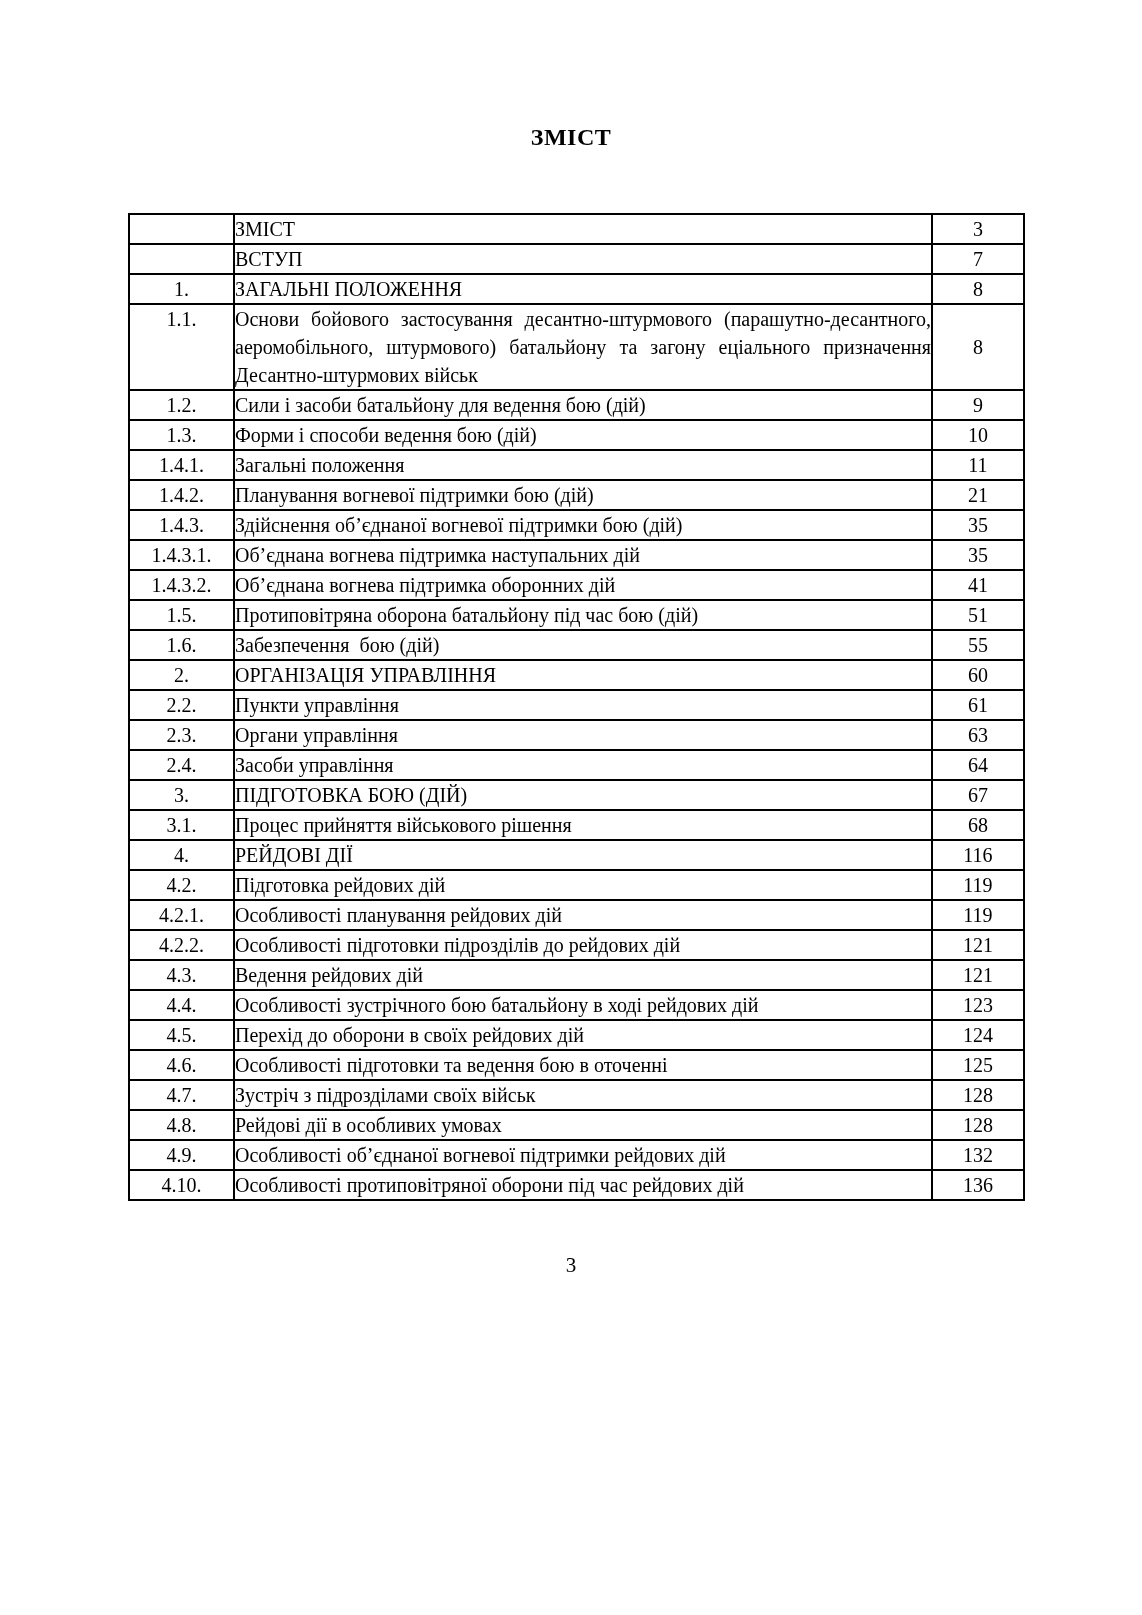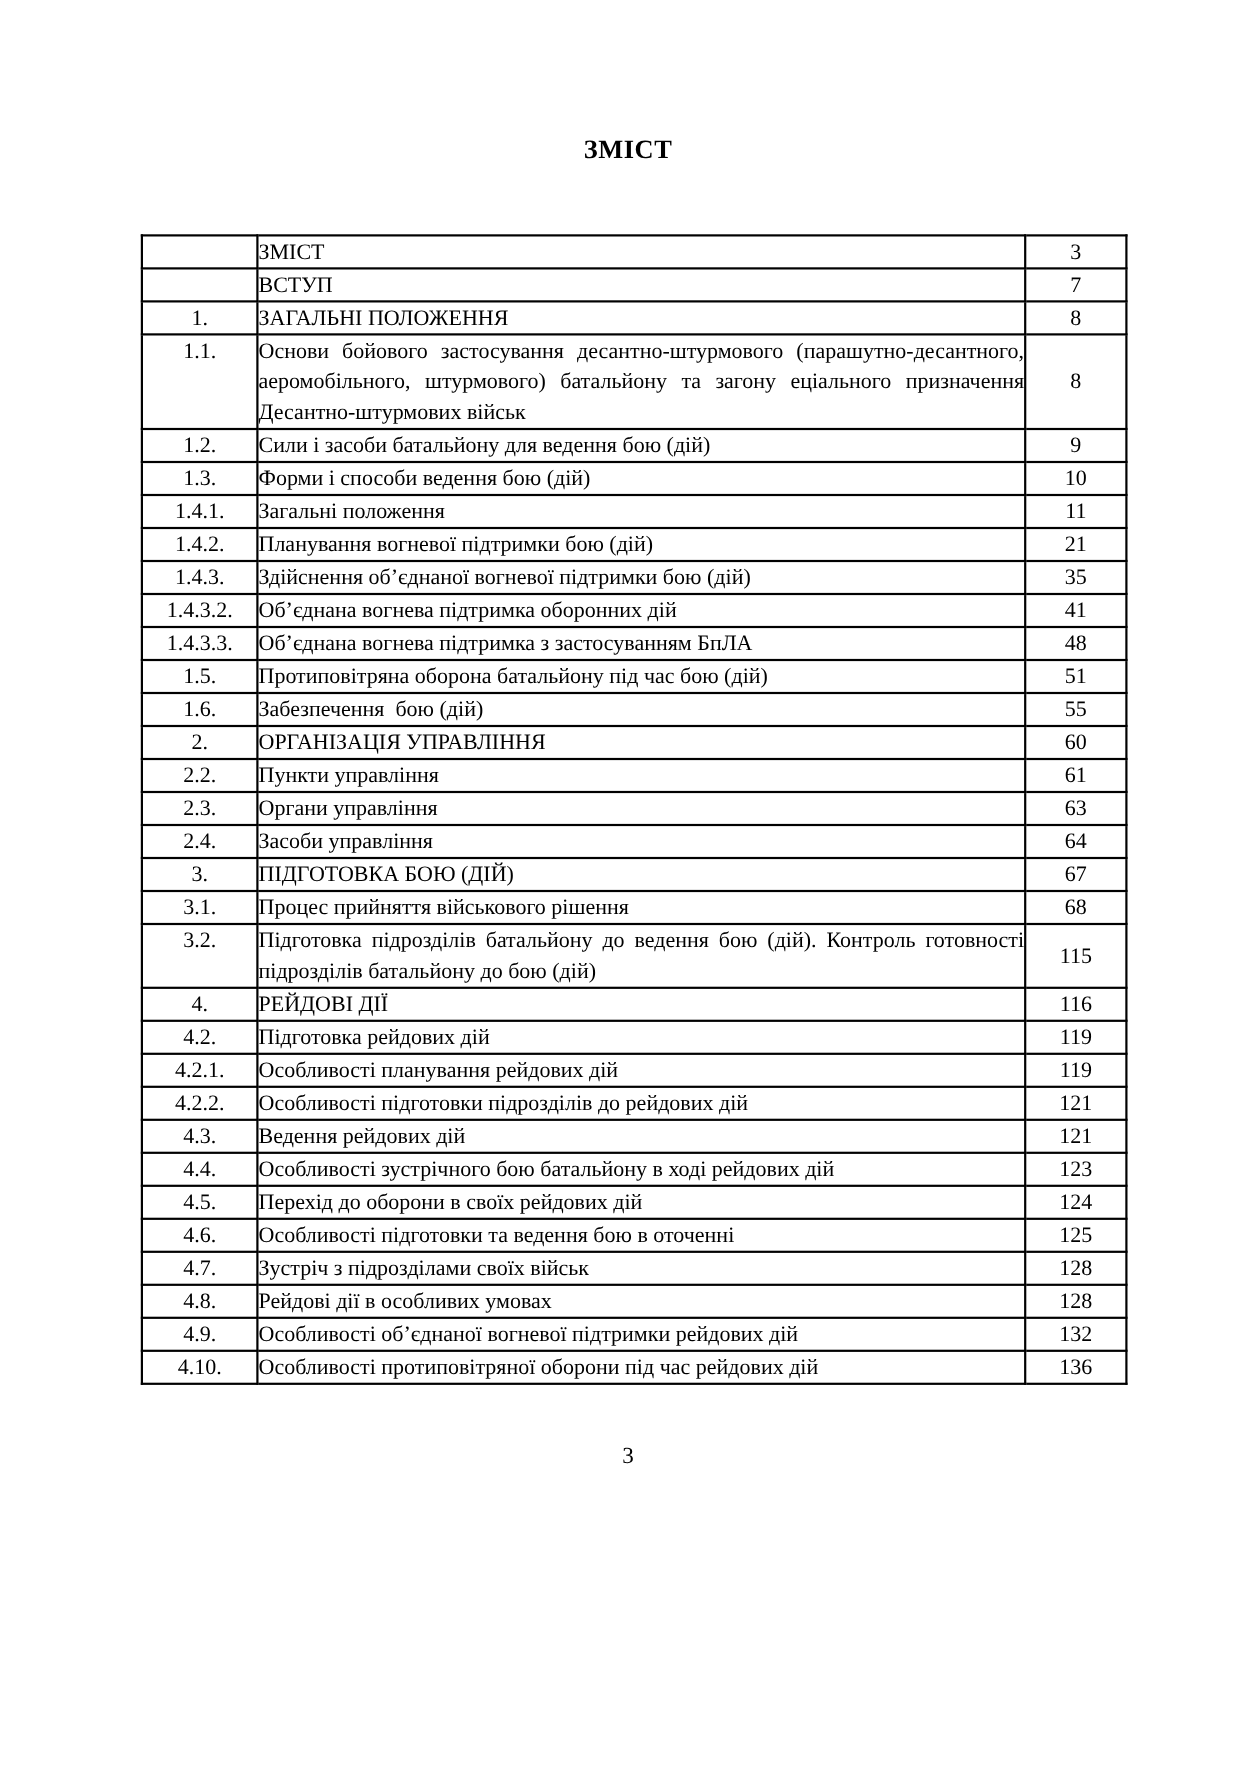--- a/index.html
+++ b/index.html
@@ -114,30 +114,30 @@
           <td class="cell-num">1.4.2.</td>
           <td class="cell-title">Планування вогневої підтримки бою (дій)</td>
           <td class="cell-page">21</td>
         </tr>
         <tr>
           <td class="cell-num">1.4.3.</td>
           <td class="cell-title">Здійснення об’єднаної вогневої підтримки бою (дій)</td>
           <td class="cell-page">35</td>
         </tr>
         <tr>
+          <td class="cell-num">1.4.3.1.</td>
+          <td class="cell-title">Об’єднана вогнева підтримка наступальних дій</td>
+          <td class="cell-page">35</td>
+        </tr>
+        <tr>
           <td class="cell-num">1.4.3.2.</td>
           <td class="cell-title">Об’єднана вогнева підтримка оборонних дій</td>
           <td class="cell-page">41</td>
         </tr>
         <tr>
-          <td class="cell-num">1.4.3.3.</td>
-          <td class="cell-title">Об’єднана вогнева підтримка з застосуванням БпЛА</td>
-          <td class="cell-page">48</td>
-        </tr>
-        <tr>
           <td class="cell-num">1.5.</td>
           <td class="cell-title">Протиповітряна оборона батальйону під час бою (дій)</td>
           <td class="cell-page">51</td>
         </tr>
         <tr>
           <td class="cell-num">1.6.</td>
           <td class="cell-title">Забезпечення  бою (дій)</td>
           <td class="cell-page">55</td>
         </tr>
         <tr>
@@ -164,25 +164,20 @@
           <td class="cell-num">3.</td>
           <td class="cell-title">ПІДГОТОВКА БОЮ (ДІЙ)</td>
           <td class="cell-page">67</td>
         </tr>
         <tr>
           <td class="cell-num">3.1.</td>
           <td class="cell-title">Процес прийняття військового рішення</td>
           <td class="cell-page">68</td>
         </tr>
         <tr>
-          <td class="cell-num">3.2.</td>
-          <td class="cell-title">Підготовка підрозділів батальйону до ведення бою (дій). Контроль готовності підрозділів батальйону до бою (дій)</td>
-          <td class="cell-page">115</td>
-        </tr>
-        <tr>
           <td class="cell-num">4.</td>
           <td class="cell-title">РЕЙДОВІ ДІЇ</td>
           <td class="cell-page">116</td>
         </tr>
         <tr>
           <td class="cell-num">4.2.</td>
           <td class="cell-title">Підготовка рейдових дій</td>
           <td class="cell-page">119</td>
         </tr>
         <tr>

